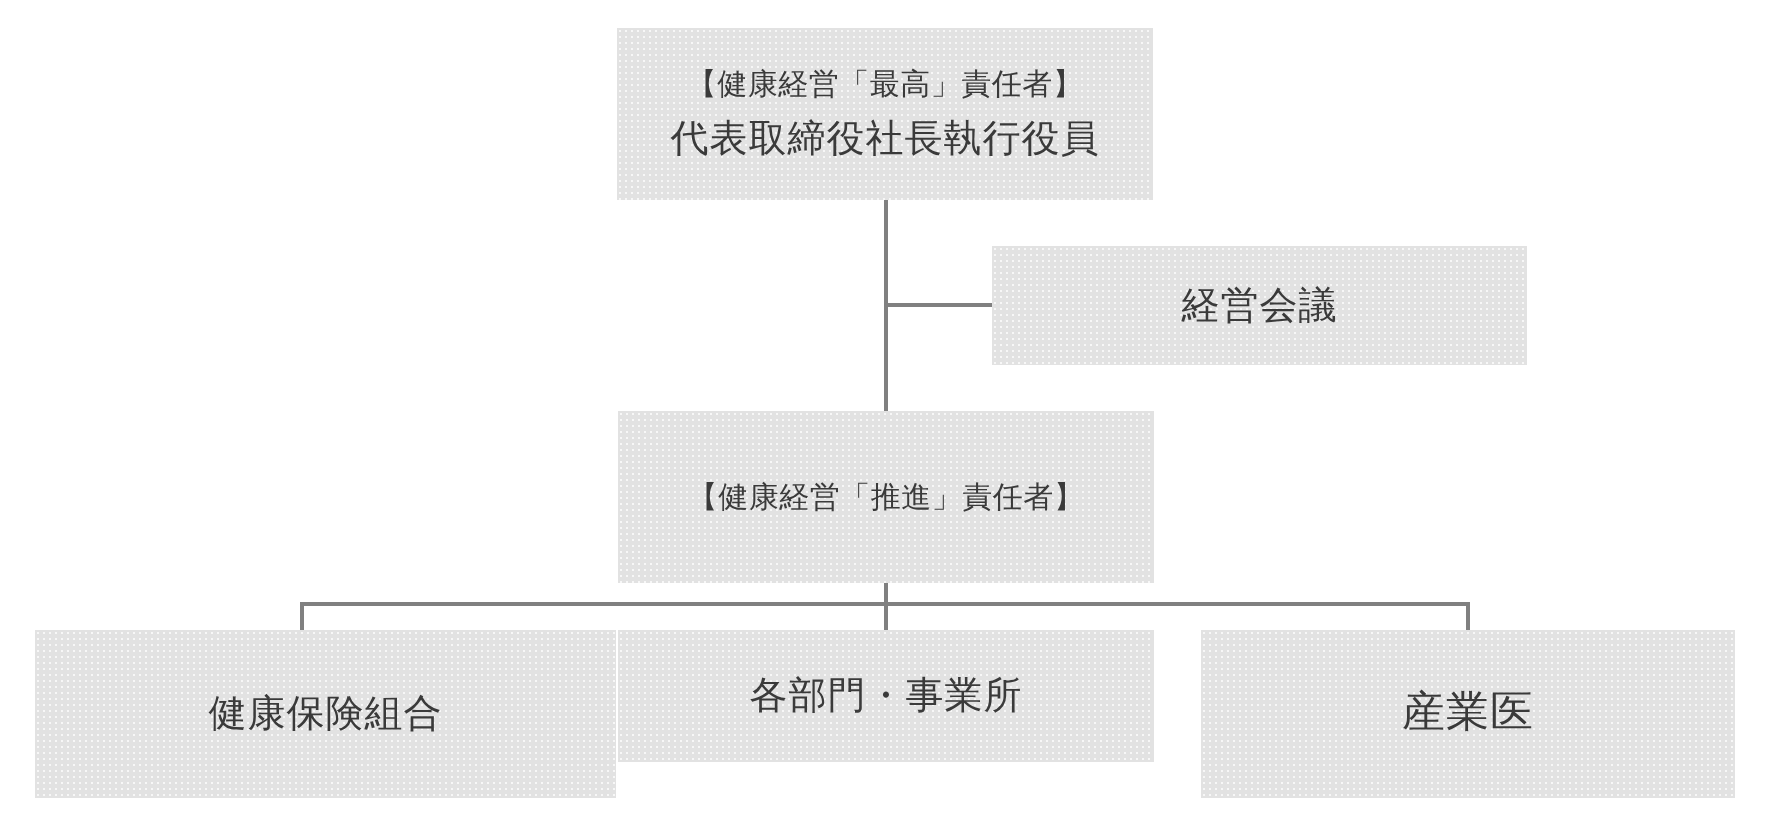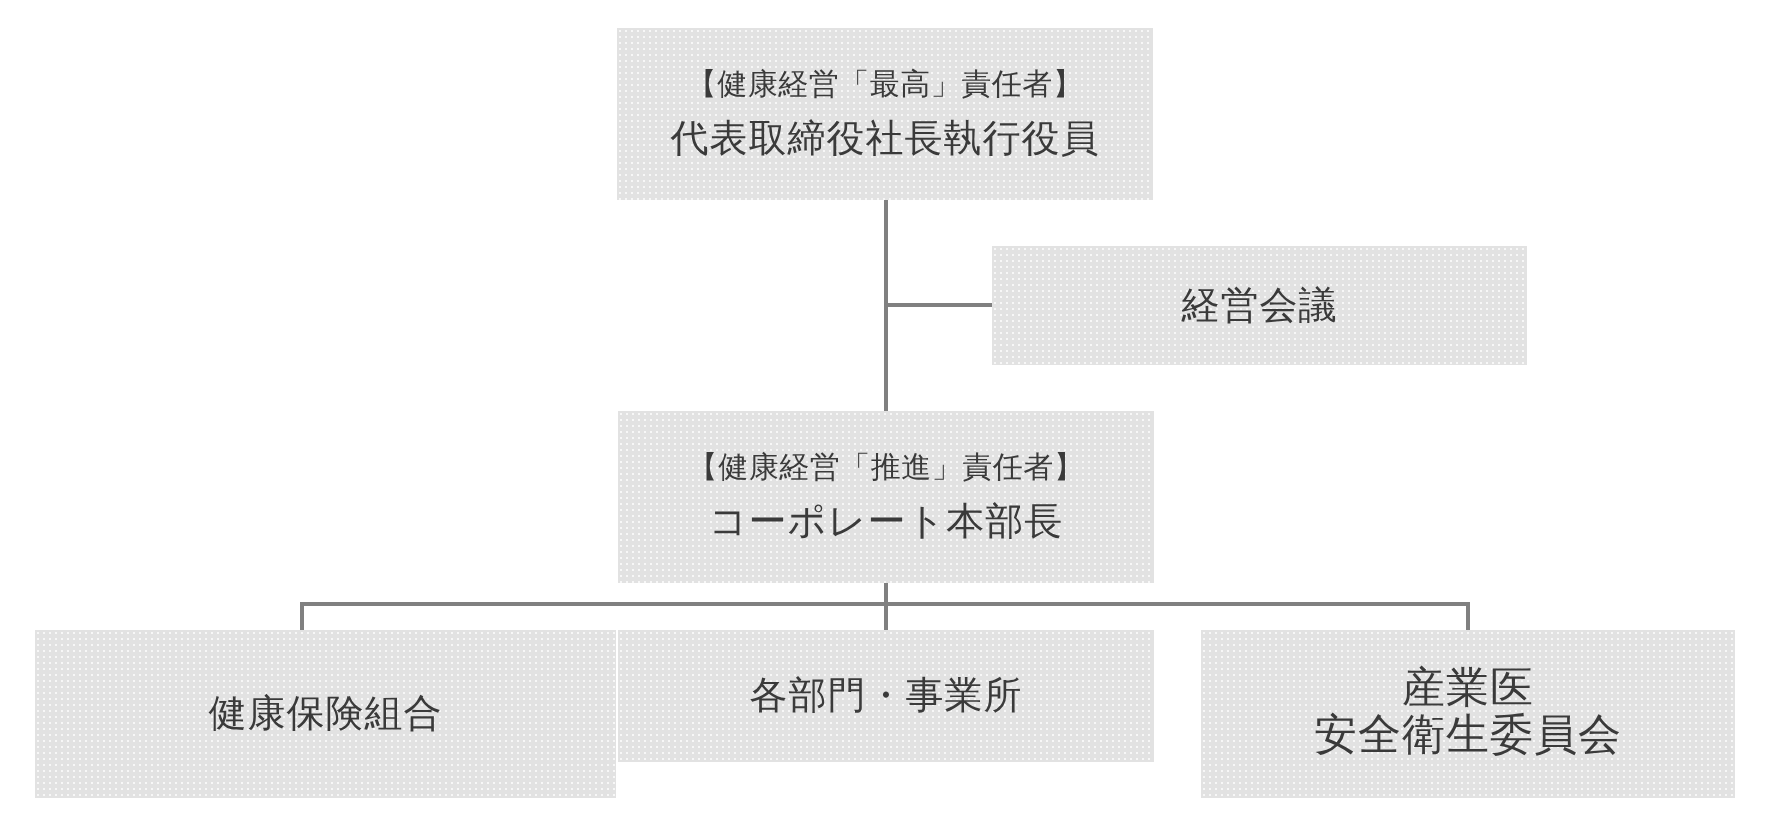--- a/index.html
+++ b/index.html
@@ -64,29 +64,27 @@
     <div class="node-label">経営会議</div>
   </div>
 
   <div class="node node-top">
     <div class="node-title">【健康経営「最高」責任者】</div>
     <div class="node-name">代表取締役社長執行役員</div>
   </div>
 
   <div class="node node-middle">
     <div class="node-title">【健康経営「推進」責任者】</div>
-    <div class="node-name">コーポレート本部長</div>
   </div>
 
   <div class="node node-bottom-left">
     <div class="node-label">健康保険組合</div>
   </div>
 
   <div class="node node-bottom-center">
     <div class="node-label">各部門・事業所</div>
   </div>
 
   <div class="node node-bottom-right">
     <div class="node-line">産業医</div>
-    <div class="node-line">安全衛生委員会</div>
   </div>
 
 </div>
 
 </body></html>

